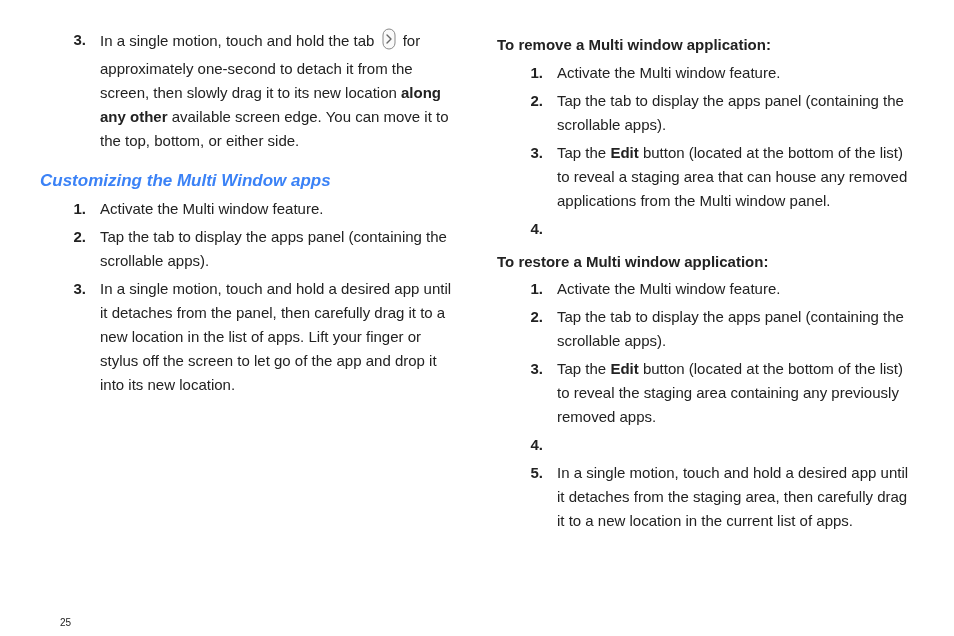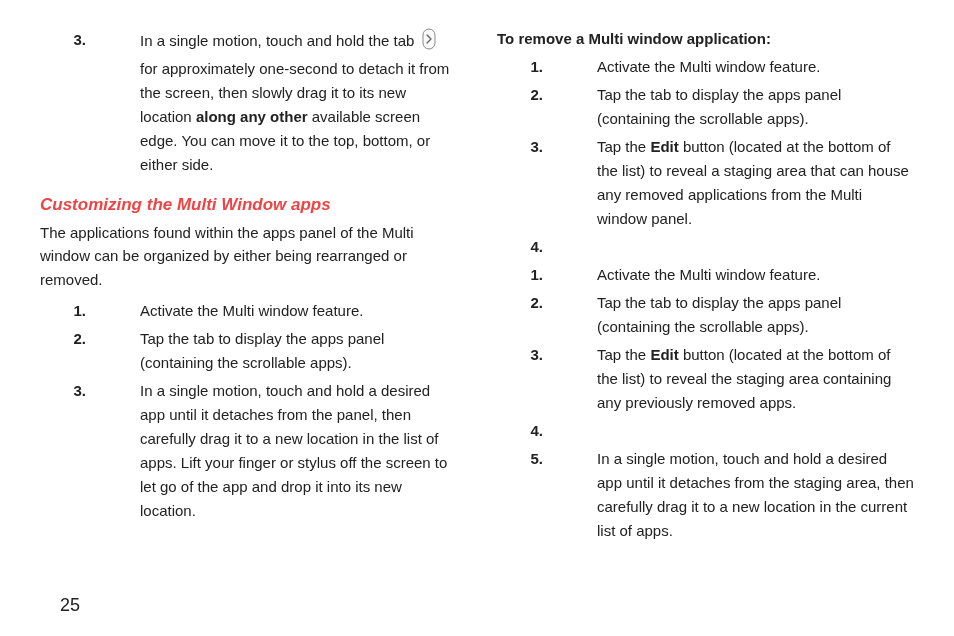--- a/index.html
+++ b/index.html
@@ -29,55 +29,55 @@
     .step-num {
       font-weight: bold;
       min-width: 28px;
       text-align: right;
       margin-right: 14px;
       font-stretch: condensed;
     }
     .step-text {
       flex: 1;
       font-stretch: condensed;
-      margin-left: 40px;
     }
     .heading-blue {
-      color: #ef4444;
+      color: #3b82f6;
       font-style: italic;
       font-weight: bold;
       font-size: 17px;
       margin-top: 18px;
       margin-bottom: 6px;
       font-stretch: condensed;
     }
     .para {
       line-height: 1.55;
       margin-bottom: 8px;
       font-stretch: condensed;
     }
     .subhead {
       font-weight: bold;
+      margin-top: 6px;
       margin-bottom: 4px;
       line-height: 1.5;
       font-stretch: condensed;
     }
     .ol {
       padding-left: 18px;
     }
     .tab-icon {
       display: inline-block;
       vertical-align: middle;
       margin: 0 3px;
     }
     .page-num {
       position: absolute;
-      bottom: 20px;
+      bottom: 8px;
       left: 60px;
-      font-size: 18px;
+      font-size: 10px;
       font-stretch: condensed;
     }
     b { font-weight: bold; }
   </style>
 </head>
 <body>
 
 <div class="columns">
   <div class="col">
 
@@ -89,21 +89,20 @@
           <svg width="14" height="22" viewBox="0 0 14 22">
             <rect x="1" y="1" width="12" height="20" rx="6" ry="6" fill="#fafafa" stroke="#888" stroke-width="1"></rect>
             <path d="M5 7 L9 11 L5 15" fill="none" stroke="#666" stroke-width="1.4" stroke-linecap="round" stroke-linejoin="round"></path>
           </svg>
         </span>
         <span> for approximately one-second to detach it from the screen, then slowly drag it to its new location </span><b>along any other</b><span> available screen edge. You can move it to the top, bottom, or either side.</span>
       </div>
     </div>
 
     <div class="heading-blue">Customizing the Multi Window apps</div>
-    <div class="para">The applications found within the apps panel of the Multi window can be organized by either being rearranged or removed.</div>
 
     <div class="ol">
       <div class="step">
         <div class="step-num">1.</div>
         <div class="step-text">Activate the Multi window feature.</div>
       </div>
       <div class="step">
         <div class="step-num">2.</div>
         <div class="step-text">Tap the tab to display the apps panel (containing the scrollable apps).</div>
       </div>
@@ -129,20 +128,21 @@
       </div>
       <div class="step">
         <div class="step-num">3.</div>
         <div class="step-text"><span>Tap the </span><b>Edit</b><span> button (located at the bottom of the list) to reveal a staging area that can house any removed applications from the Multi window panel.</span></div>
       </div>
       <div class="step">
         <div class="step-num">4.</div>
       </div>
     </div>
 
+    <div class="subhead" style="margin-top:10px">To restore a Multi window application:</div>
     <div class="ol">
       <div class="step">
         <div class="step-num">1.</div>
         <div class="step-text">Activate the Multi window feature.</div>
       </div>
       <div class="step">
         <div class="step-num">2.</div>
         <div class="step-text">Tap the tab to display the apps panel (containing the scrollable apps).</div>
       </div>
       <div class="step">

